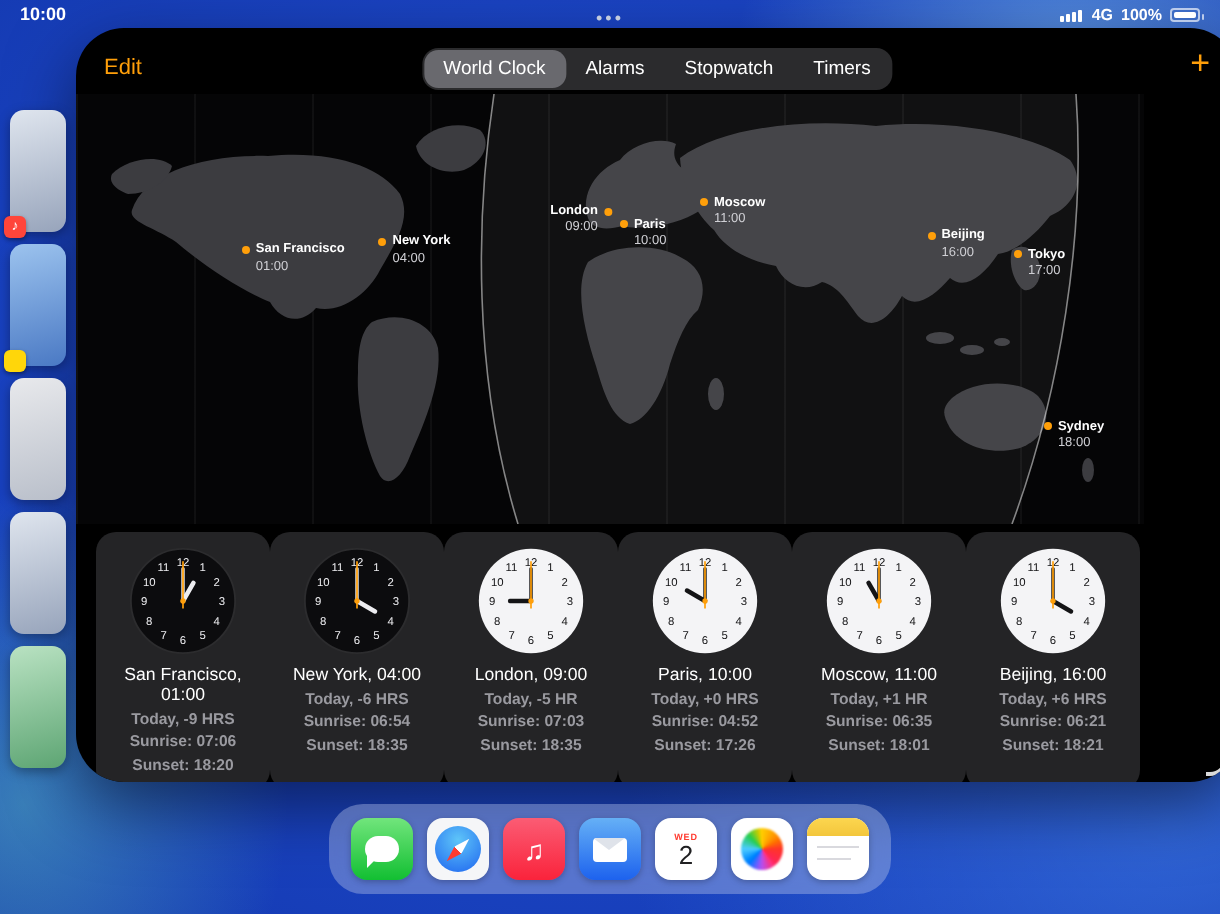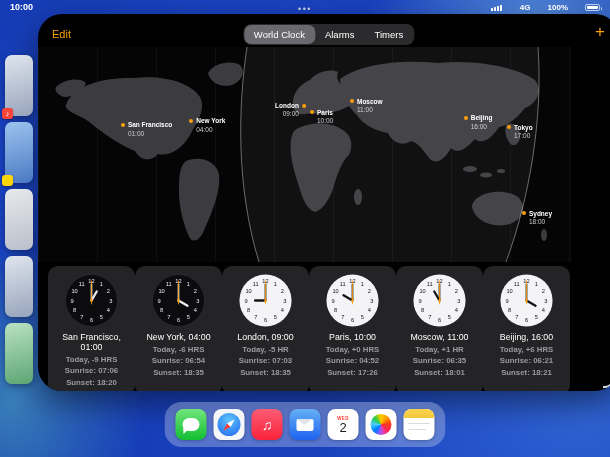--- a/index.html
+++ b/index.html
@@ -12,21 +12,21 @@
       radial-gradient(ellipse 260px 180px at 88% 6%, rgba(140,210,255,.55), transparent 65%),
       radial-gradient(ellipse 220px 260px at 2% 88%, rgba(110,225,190,.40), transparent 60%),
       radial-gradient(ellipse 420px 300px at 96% 90%, rgba(80,150,255,.45), transparent 65%),
       radial-gradient(ellipse 700px 520px at 50% 45%, #2453df, #0b2b96);
   }
 
   
   .status-bar { position:absolute; top:0; left:0; right:0; height:14px;
     display:flex; justify-content:space-between; align-items:center;
     padding:0 10px; color:#fff; font-size:9px; font-weight:bold; z-index:5; }
-  .status-right { display:flex; align-items:center; gap:17px; font-size:8px; font-weight:bold; }
+  .status-right { display:flex; align-items:center; gap:4px; font-size:8px; font-weight:bold; }
   .signal { display:inline-flex; align-items:flex-end; height:7px; }
   .signal i { display:inline-block; width:2px; margin-right:1px; background:#fff; border-radius:.5px; }
   .signal i:nth-child(1){height:3px} .signal i:nth-child(2){height:4px}
   .signal i:nth-child(3){height:5px} .signal i:nth-child(4){height:6px}
   .battery { position:relative; width:15px; height:7px; border:1px solid rgba(255,255,255,.65); border-radius:2px; }
   .batt-fill { position:absolute; inset:1px; background:#fff; border-radius:1px; }
   .batt-cap { position:absolute; right:-3px; top:2px; width:1.5px; height:3px; background:rgba(255,255,255,.65); border-radius:1px; }
 
   
   .app-switcher { position:absolute; left:5px; top:55px; width:30px;
@@ -166,20 +166,21 @@
       <div class="thumb pv-green"></div>
     </div>
 
   <div class="handle-dots">•••</div>
 
   <div class="window">
     <button class="edit-btn">Edit</button>
     <div class="segmented">
         <button class="segment selected">World Clock</button>
         <button class="segment">Alarms</button>
+        <button class="segment">Stopwatch</button>
         <button class="segment">Timers</button>
       </div>
     <button class="add-btn">+</button>
 
     <div class="map">
       <svg class="world" viewBox="0 0 534 215" preserveAspectRatio="none">
         <g fill="#3c3c40">
           <path d="M28,58 C34,40 62,30 96,31 C128,28 152,36 162,50 C168,62 160,74 152,88 C146,100 132,110 120,107 C112,116 102,113 97,104 C84,99 64,86 50,74 C40,67 26,64 28,58 Z"></path>
           <path d="M18,40 C26,32 42,30 48,36 C46,44 36,50 26,50 C20,48 16,44 18,40 Z"></path>
           <path d="M170,26 C176,16 192,13 202,18 C208,24 204,34 194,38 C184,41 172,36 170,26 Z"></path>

